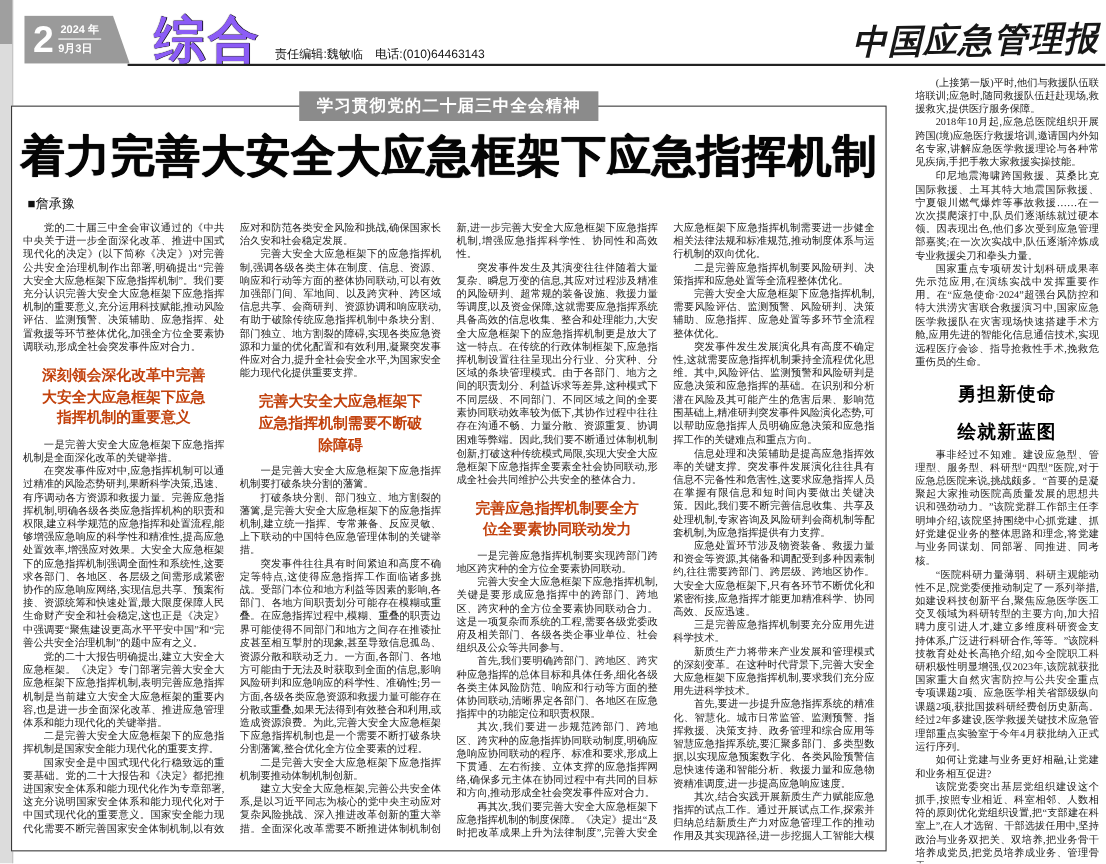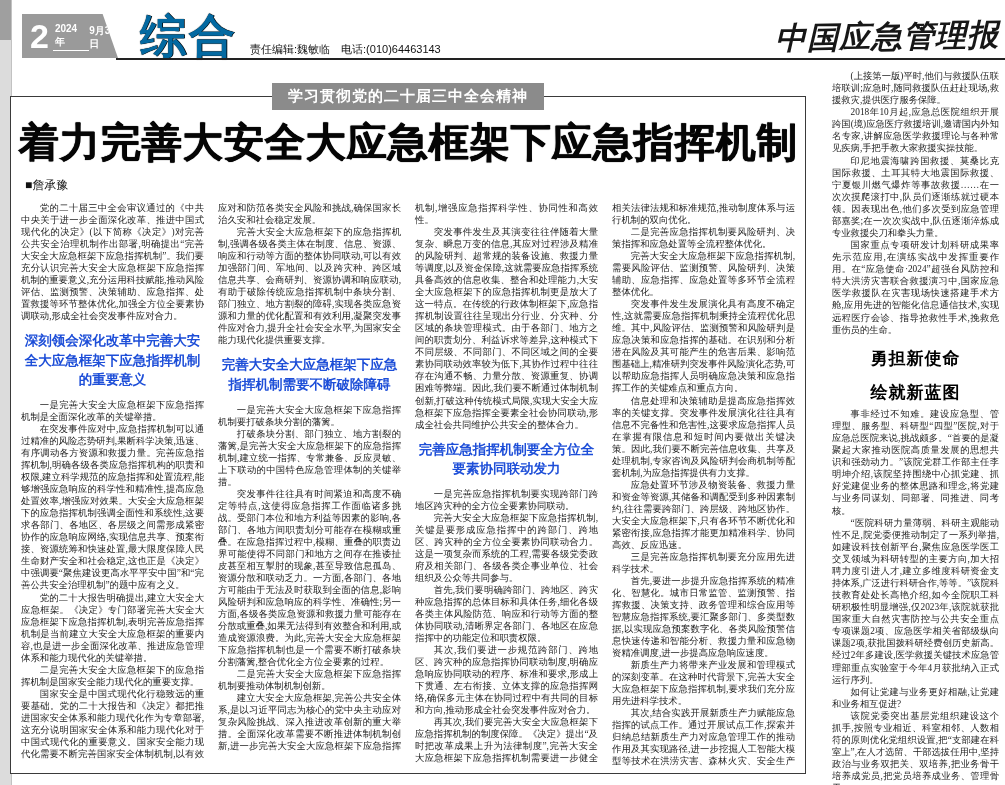--- a/index.html
+++ b/index.html
@@ -12,25 +12,25 @@
   .scan-corner{position:absolute;left:0;top:0;width:11px;height:40px;background:#9f9f9f;}
 
   
   .hdr{position:absolute;left:12px;top:0;width:993px;height:62px;}
   .date-block{
     position:absolute;left:10px;top:14px;width:96px;height:44px;background:#9a9a9a;
     clip-path:polygon(0 0,84% 0,100% 100%,0 100%);
     display:flex;align-items:center;color:#fff;font-family:"Liberation Sans","DejaVu Sans",sans-serif;
   }
   .date-block .pgno{font-size:34px;font-weight:bold;margin:0 4px 0 8px;line-height:1;}
-  .date-cols{display:flex;flex-direction:row;font-size:10px;font-weight:bold;line-height:1.35;}
+  .date-cols{display:flex;flex-direction:column;font-size:10px;font-weight:bold;line-height:1.35;}
   .date-cols .yr{border-bottom:1px solid #fff;padding:0 2px 1px;}
   .date-cols .dy{padding-top:2px;}
   .section-title{
-    position:absolute;left:128px;top:6px;font-size:46px;font-weight:900;letter-spacing:3px;color:#0369a1;
+    position:absolute;left:128px;top:6px;font-size:46px;font-weight:900;letter-spacing:3px;color:#8b5cf6;
     font-family:"Liberation Sans","DejaVu Sans",sans-serif;
     text-shadow:0 0 1px #000,0.7px 0 0 #000;
   }
   .editor-line{position:absolute;left:238px;top:42px;font-size:11px;font-weight:normal;font-family:"Liberation Sans","DejaVu Sans",sans-serif;}
   .masthead{
     position:absolute;right:6px;top:16px;font-size:31px;font-weight:bold;font-style:italic;
     font-family:"DejaVu Serif","Liberation Serif",serif;letter-spacing:1px;color:#171717;
     transform:rotate(-1deg);
   }
   .hdr-rule{position:absolute;left:104px;top:58px;width:889px;height:0;border-top:2px solid #222;}
@@ -53,21 +53,21 @@
   }
   .author{margin:12px 0 0 14px;font-size:12px;font-weight:normal;font-family:"Liberation Sans","DejaVu Sans",sans-serif;}
   .art-body{
     margin:8px 10px 0;height:568px;overflow:hidden;
     column-count:4;column-gap:14px;column-fill:auto;
     font-size:9.4px;line-height:1.28;text-align:justify;color:#1c1c1c;
   }
   .art-body .blk-p{text-indent:2em;margin:0;}
   .art-body .blk-h{
     font-family:"Liberation Sans","DejaVu Sans",sans-serif;font-weight:bold;font-size:13.5px;
-    text-align:center;line-height:1.45;margin:9px 0;break-inside:avoid;color:#1d4ed8;
+    text-align:center;line-height:1.45;margin:9px 12px;break-inside:avoid;color:#c2410c;
   }
 
   
   .side-article{
     position:absolute;left:832px;top:70px;width:167px;height:715px;overflow:hidden;
     font-size:9.3px;line-height:1.3;text-align:justify;color:#1c1c1c;
   }
   .side-article .blk-p{text-indent:2em;margin:0;}
   .side-article .blk-h2{
     font-family:"Liberation Sans","DejaVu Sans",sans-serif;font-weight:bold;font-size:17px;
@@ -120,22 +120,22 @@
       <div class="blk-p">完善大安全大应急框架下应急指挥机制,关键是要形成应急指挥中的跨部门、跨地区、跨灾种的全方位全要素协同联动合力。这是一项复杂而系统的工程,需要各级党委政府及相关部门、各级各类企事业单位、社会组织及公众等共同参与。</div>
       <div class="blk-p">首先,我们要明确跨部门、跨地区、跨灾种应急指挥的总体目标和具体任务,细化各级各类主体风险防范、响应和行动等方面的整体协同联动,清晰界定各部门、各地区在应急指挥中的功能定位和职责权限。</div>
       <div class="blk-p">其次,我们要进一步规范跨部门、跨地区、跨灾种的应急指挥协同联动制度,明确应急响应协同联动的程序、标准和要求,形成上下贯通、左右衔接、立体支撑的应急指挥网络,确保多元主体在协同过程中有共同的目标和方向,推动形成全社会突发事件应对合力。</div>
       <div class="blk-p">再其次,我们要完善大安全大应急框架下应急指挥机制的制度保障。《决定》提出“及时把改革成果上升为法律制度”,完善大安全大应急框架下应急指挥机制需要进一步健全相关法律法规和标准规范,推动制度体系与运行机制的双向优化。</div>
       <div class="blk-p">二是完善应急指挥机制要风险研判、决策指挥和应急处置等全流程整体优化。</div>
       <div class="blk-p">完善大安全大应急框架下应急指挥机制,需要风险评估、监测预警、风险研判、决策辅助、应急指挥、应急处置等多环节全流程整体优化。</div>
       <div class="blk-p">突发事件发生发展演化具有高度不确定性,这就需要应急指挥机制秉持全流程优化思维。其中,风险评估、监测预警和风险研判是应急决策和应急指挥的基础。在识别和分析潜在风险及其可能产生的危害后果、影响范围基础上,精准研判突发事件风险演化态势,可以帮助应急指挥人员明确应急决策和应急指挥工作的关键难点和重点方向。</div>
       <div class="blk-p">信息处理和决策辅助是提高应急指挥效率的关键支撑。突发事件发展演化往往具有信息不完备性和危害性,这要求应急指挥人员在掌握有限信息和短时间内要做出关键决策。因此,我们要不断完善信息收集、共享及处理机制,专家咨询及风险研判会商机制等配套机制,为应急指挥提供有力支撑。</div>
       <div class="blk-p">应急处置环节涉及物资装备、救援力量和资金等资源,其储备和调配受到多种因素制约,往往需要跨部门、跨层级、跨地区协作。大安全大应急框架下,只有各环节不断优化和紧密衔接,应急指挥才能更加精准科学、协同高效、反应迅速。</div>
       <div class="blk-p">三是完善应急指挥机制要充分应用先进科学技术。</div>
+      <div class="blk-p">新质生产力将带来产业发展和管理模式的深刻变革。在这种时代背景下,完善大安全大应急框架下应急指挥机制,要求我们充分应用先进科学技术。</div>
       <div class="blk-p">首先,要进一步提升应急指挥系统的精准化、智慧化。城市日常监管、监测预警、指挥救援、决策支持、政务管理和综合应用等智慧应急指挥系统,要汇聚多部门、多类型数据,以实现应急预案数字化、各类风险预警信息快速传递和智能分析、救援力量和应急物资精准调度,进一步提高应急响应速度。</div>
-      <div class="blk-p">新质生产力将带来产业发展和管理模式的深刻变革。在这种时代背景下,完善大安全大应急框架下应急指挥机制,要求我们充分应用先进科学技术。</div>
       <div class="blk-p">其次,结合实践开展新质生产力赋能应急指挥的试点工作。通过开展试点工作,探索并归纳总结新质生产力对应急管理工作的推动作用及其实现路径,进一步挖掘人工智能大模型等技术在洪涝灾害、森林火灾、安全生产风险预警和应急响应方面的潜能,为后续的规范化、规模化发展提供依据。</div>
     </div>
 </div>
 
 <div class="side-article">
     <div class="blk-p">(上接第一版)平时,他们与救援队伍联培联训;应急时,随同救援队伍赶赴现场,救援救灾,提供医疗服务保障。</div>
     <div class="blk-p">2018年10月起,应急总医院组织开展跨国(境)应急医疗救援培训,邀请国内外知名专家,讲解应急医学救援理论与各种常见疾病,手把手教大家救援实操技能。</div>
     <div class="blk-p">印尼地震海啸跨国救援、莫桑比克国际救援、土耳其特大地震国际救援、宁夏银川燃气爆炸等事故救援……在一次次摸爬滚打中,队员们逐渐练就过硬本领。因表现出色,他们多次受到应急管理部嘉奖;在一次次实战中,队伍逐渐淬炼成专业救援尖刀和拳头力量。</div>
     <div class="blk-p">国家重点专项研发计划科研成果率先示范应用,在演练实战中发挥重要作用。在“应急使命·2024”超强台风防控和特大洪涝灾害联合救援演习中,国家应急医学救援队在灾害现场快速搭建手术方舱,应用先进的智能化信息通信技术,实现远程医疗会诊、指导抢救性手术,挽救危重伤员的生命。</div>
     <div class="blk-h2">勇担新使命</div>

